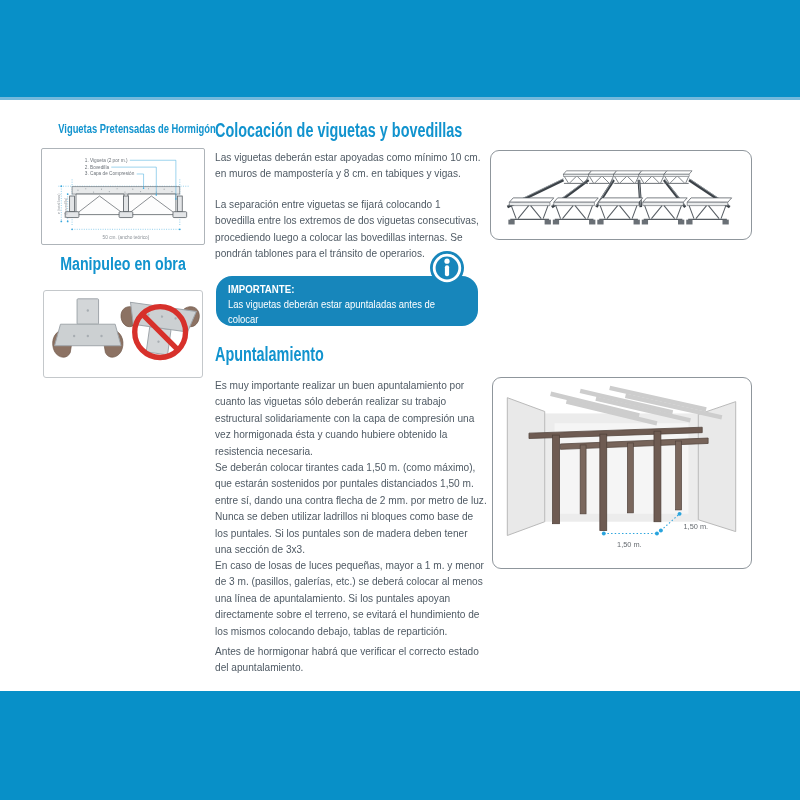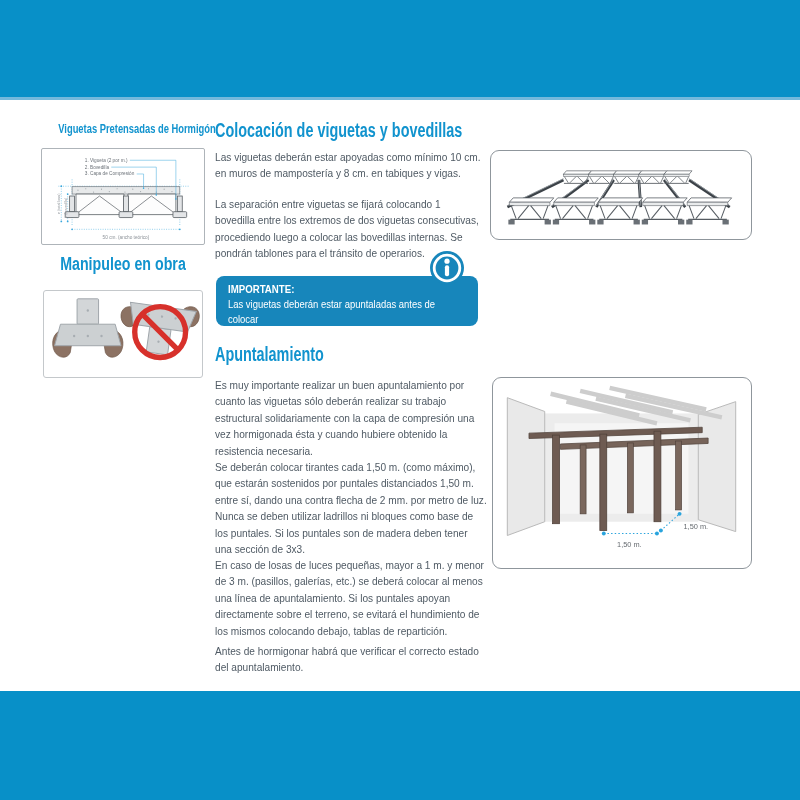--- a/index.html
+++ b/index.html
@@ -36,21 +36,21 @@
     position:absolute;left:215px;font-size:20px;font-weight:bold;color:#1193ce;
     white-space:nowrap;transform:scaleX(0.72);transform-origin:0 0;margin:0;
   }
   .para{
     position:absolute;left:215px;width:320px;margin:0;
     font-size:11px;line-height:16.4px;letter-spacing:0;color:#4f5a64;
     white-space:pre-line;transform:scaleX(0.92);transform-origin:0 0;
   }
   .impbox{
     position:absolute;left:216px;top:276px;width:262px;height:50px;box-sizing:border-box;
-    background:#1786bb;border-radius:8px;padding:7px 12px 0 12px;color:#ffffff;
+    background:#1786bb;border-radius:16px;padding:7px 12px 0 12px;color:#ffffff;
   }
   .impbox .t{font-size:10.5px;font-weight:bold;margin:0;white-space:nowrap;
     transform:scaleX(0.92);transform-origin:0 0;}
   .impbox .x{font-size:10.5px;line-height:15px;margin:2px 0 0 0;white-space:pre-line;
     transform:scaleX(0.9);transform-origin:0 0;}
   .infoicon{position:absolute;left:429px;top:250px;width:36px;height:36px;}
 
   
   .ibox{position:absolute;border:1.5px solid #8f969c;border-radius:9px;background:#fff;box-sizing:border-box;overflow:hidden;}
   .ibox1{left:490px;top:150px;width:262px;height:90px;}

